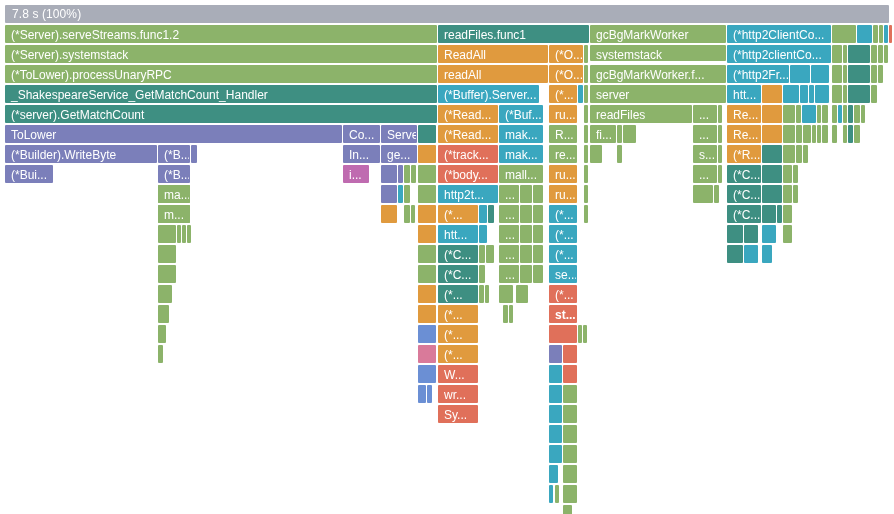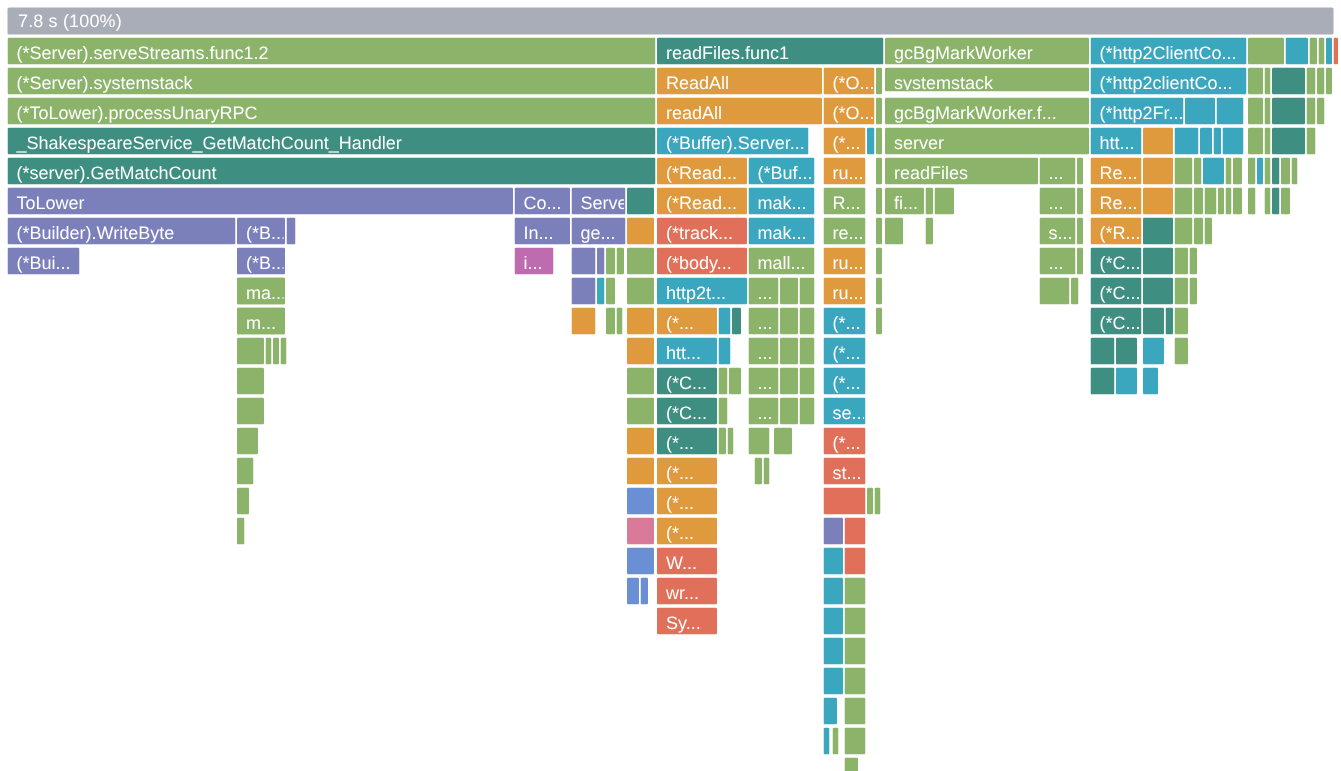--- a/index.html
+++ b/index.html
@@ -234,21 +234,21 @@
       <div class="frame" style="left: 438px; top: 285px; width: 40px; height: 18px; background: rgb(62, 143, 130);"><span>(*...</span></div>
       <div class="frame nolabel" style="left: 479px; top: 285px; width: 5px; height: 18px; background: rgb(140, 179, 106);"></div>
       <div class="frame nolabel" style="left: 485px; top: 285px; width: 4px; height: 18px; background: rgb(140, 179, 106);"></div>
       <div class="frame nolabel" style="left: 499px; top: 285px; width: 14px; height: 18px; background: rgb(140, 179, 106);"></div>
       <div class="frame nolabel" style="left: 516px; top: 285px; width: 12px; height: 18px; background: rgb(140, 179, 106);"></div>
       <div class="frame" style="left: 549px; top: 285px; width: 28px; height: 18px; background: rgb(224, 112, 90);"><span>(*...</span></div>
       <div class="frame nolabel" style="left: 418px; top: 305px; width: 18px; height: 18px; background: rgb(224, 154, 62);"></div>
       <div class="frame" style="left: 438px; top: 305px; width: 40px; height: 18px; background: rgb(224, 154, 62);"><span>(*...</span></div>
       <div class="frame nolabel" style="left: 503px; top: 305px; width: 5px; height: 18px; background: rgb(140, 179, 106);"></div>
       <div class="frame nolabel" style="left: 509px; top: 305px; width: 4px; height: 18px; background: rgb(140, 179, 106);"></div>
-      <div class="frame" style="left: 549px; top: 305px; width: 28px; height: 18px; background: rgb(224, 112, 90);"><span>st...</span></div>
+      <div class="frame" style="left: 549px; top: 305px; width: 28px; height: 18px; background: rgb(224, 112, 90); font-weight: bold;"><span>st...</span></div>
       <div class="frame nolabel" style="left: 418px; top: 325px; width: 18px; height: 18px; background: rgb(107, 143, 212);"></div>
       <div class="frame" style="left: 438px; top: 325px; width: 40px; height: 18px; background: rgb(224, 154, 62);"><span>(*...</span></div>
       <div class="frame nolabel" style="left: 549px; top: 325px; width: 28px; height: 18px; background: rgb(224, 112, 90);"></div>
       <div class="frame nolabel" style="left: 578px; top: 325px; width: 4px; height: 18px; background: rgb(140, 179, 106);"></div>
       <div class="frame nolabel" style="left: 583px; top: 325px; width: 4px; height: 18px; background: rgb(140, 179, 106);"></div>
       <div class="frame nolabel" style="left: 418px; top: 345px; width: 18px; height: 18px; background: rgb(217, 122, 154);"></div>
       <div class="frame" style="left: 438px; top: 345px; width: 40px; height: 18px; background: rgb(224, 154, 62);"><span>(*...</span></div>
       <div class="frame nolabel" style="left: 549px; top: 345px; width: 13px; height: 18px; background: rgb(123, 127, 186);"></div>
       <div class="frame nolabel" style="left: 563px; top: 345px; width: 14px; height: 18px; background: rgb(224, 112, 90);"></div>
       <div class="frame nolabel" style="left: 418px; top: 365px; width: 18px; height: 18px; background: rgb(107, 143, 212);"></div>

